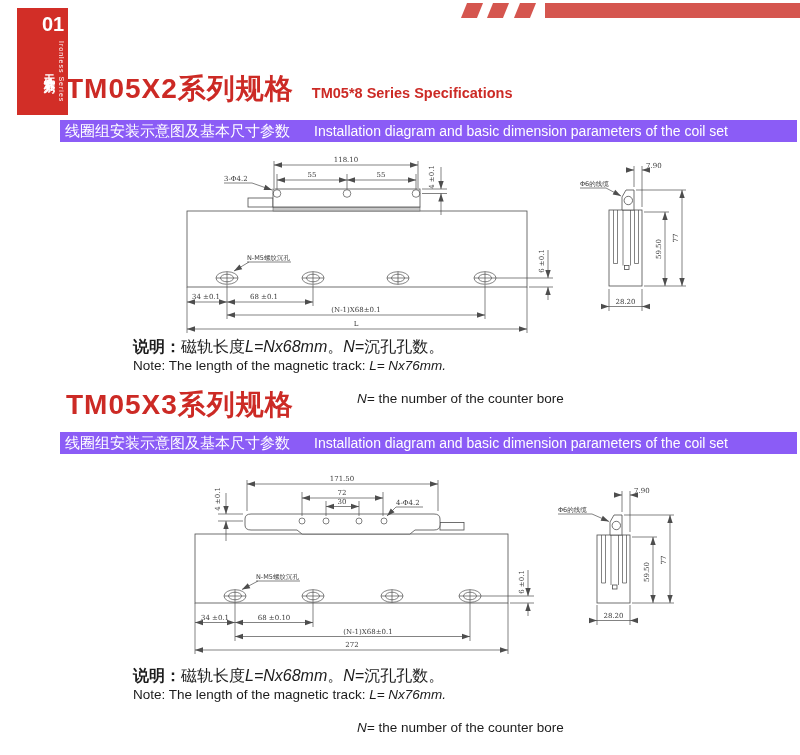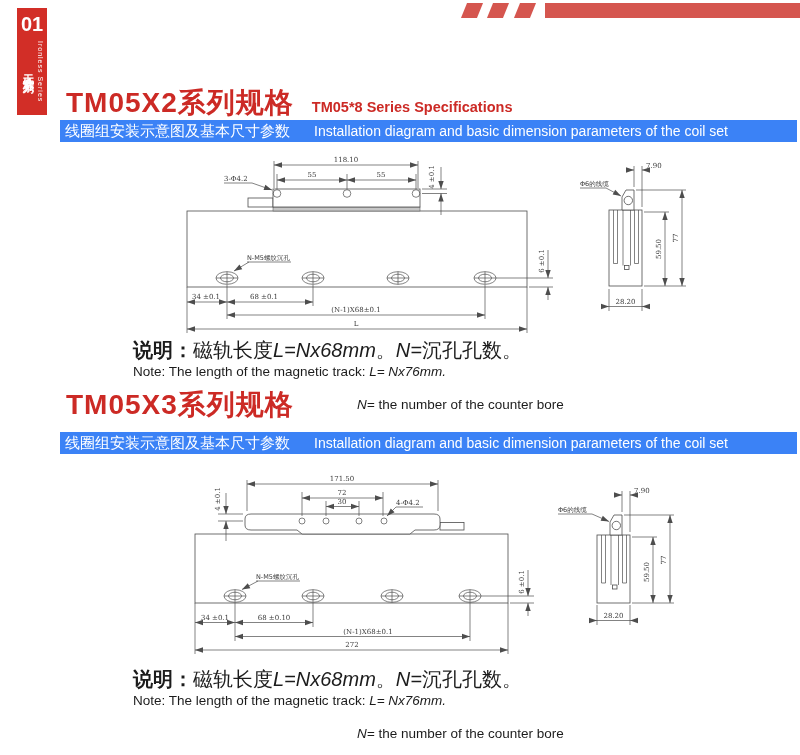--- a/index.html
+++ b/index.html
@@ -5,43 +5,43 @@
   html,body{margin:0;padding:0;background:#fff;}
   .page{position:relative;width:800px;height:755px;background:#fff;overflow:hidden;
         font-family:"Liberation Sans",sans-serif;}
 
   
   .deco-bar{position:absolute;top:3px;left:545px;width:255px;height:15px;background:#d5564f;}
   .deco-stripe{position:absolute;top:3px;width:16px;height:15px;background:#d5564f;transform:skewX(-22deg);}
   .s1{left:464px}.s2{left:490px}.s3{left:517px}
 
   
-  .sidebar{position:absolute;left:17px;top:8px;width:30px;height:107px;background:#d22e27;color:#fff;text-align:center;}
+  .sidebar{position:absolute;left:17px;top:8px;width:30px;height:107px;background:#d22e27;color:#fff;text-align:center;padding-left:21px;}
   .sidebar .num{font-size:20px;font-weight:bold;line-height:26px;padding-top:3px;}
   .sidebar .vert{display:flex;justify-content:center;gap:1px;margin-top:2px;}
   .v-cn{writing-mode:vertical-rl;font-size:11px;letter-spacing:2px;font-weight:bold;}
   .v-en{writing-mode:vertical-rl;font-size:7px;letter-spacing:1px;padding-top:2px;}
 
   
   .sec-title{position:absolute;left:66px;display:flex;align-items:baseline;color:#cc2a25;white-space:nowrap;}
-  .t1{top:84px}.t2{top:386px}
+  .t1{top:70px}.t2{top:386px}
   .sec-title .cn{font-size:28px;font-weight:bold;letter-spacing:1px;}
   .sec-title .en{font-size:14.5px;font-weight:bold;margin-left:18px;}
 
   
-  .banner{position:absolute;left:60px;width:737px;height:22px;background:#3b82f6;color:#fff;
+  .banner{position:absolute;left:60px;width:737px;height:22px;background:#8b5cf6;color:#fff;
           display:flex;align-items:center;white-space:nowrap;}
   .b1{top:120px}.b2{top:432px}
   .banner .cn{font-size:15px;margin-left:5px;}
   .banner .en{font-size:14px;margin-left:24px;}
 
   
   .note{position:absolute;left:133px;color:#1c1c1c;}
   .n1{top:337px}.n2{top:666px}
-  .note .l1{font-size:20px;}
+  .note .l1{font-size:16px;}
   .note .l1 b{font-weight:bold;}
   .note .l2{font-size:13.5px;}
   .note .l3{font-size:13.5px;margin-left:224px;margin-top:18px;}
   .note i{font-style:italic;}
 
   
   svg.draw{position:absolute;left:0;top:0;}
   svg .ln{stroke:#4d4d4d;stroke-width:.7;fill:none;}
   svg .fw{stroke:#4d4d4d;stroke-width:.8;fill:#fff;}
   svg .shade{fill:#c6c6c6;stroke:#4d4d4d;stroke-width:.5;}

